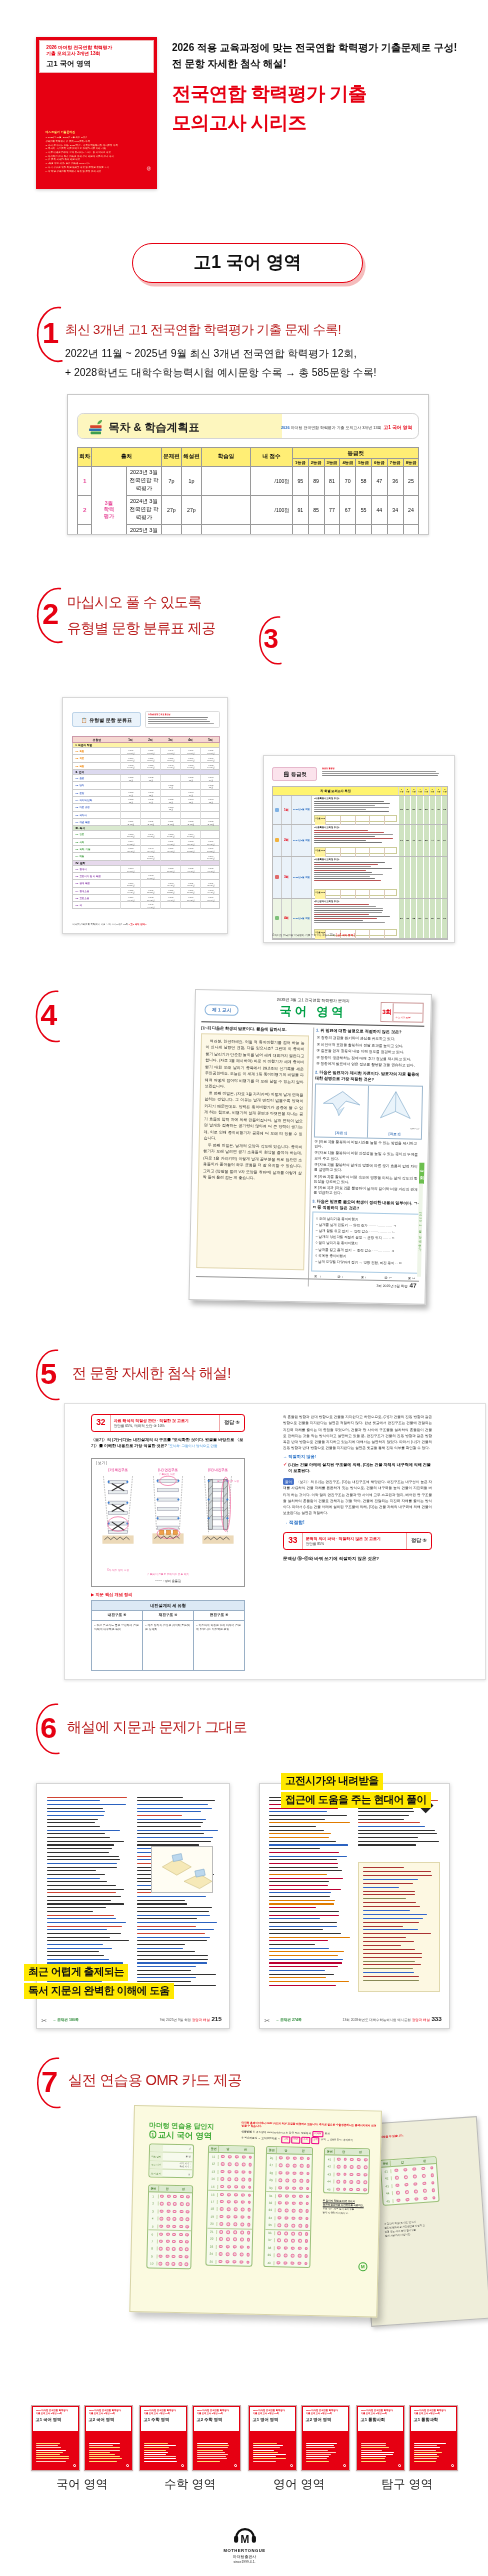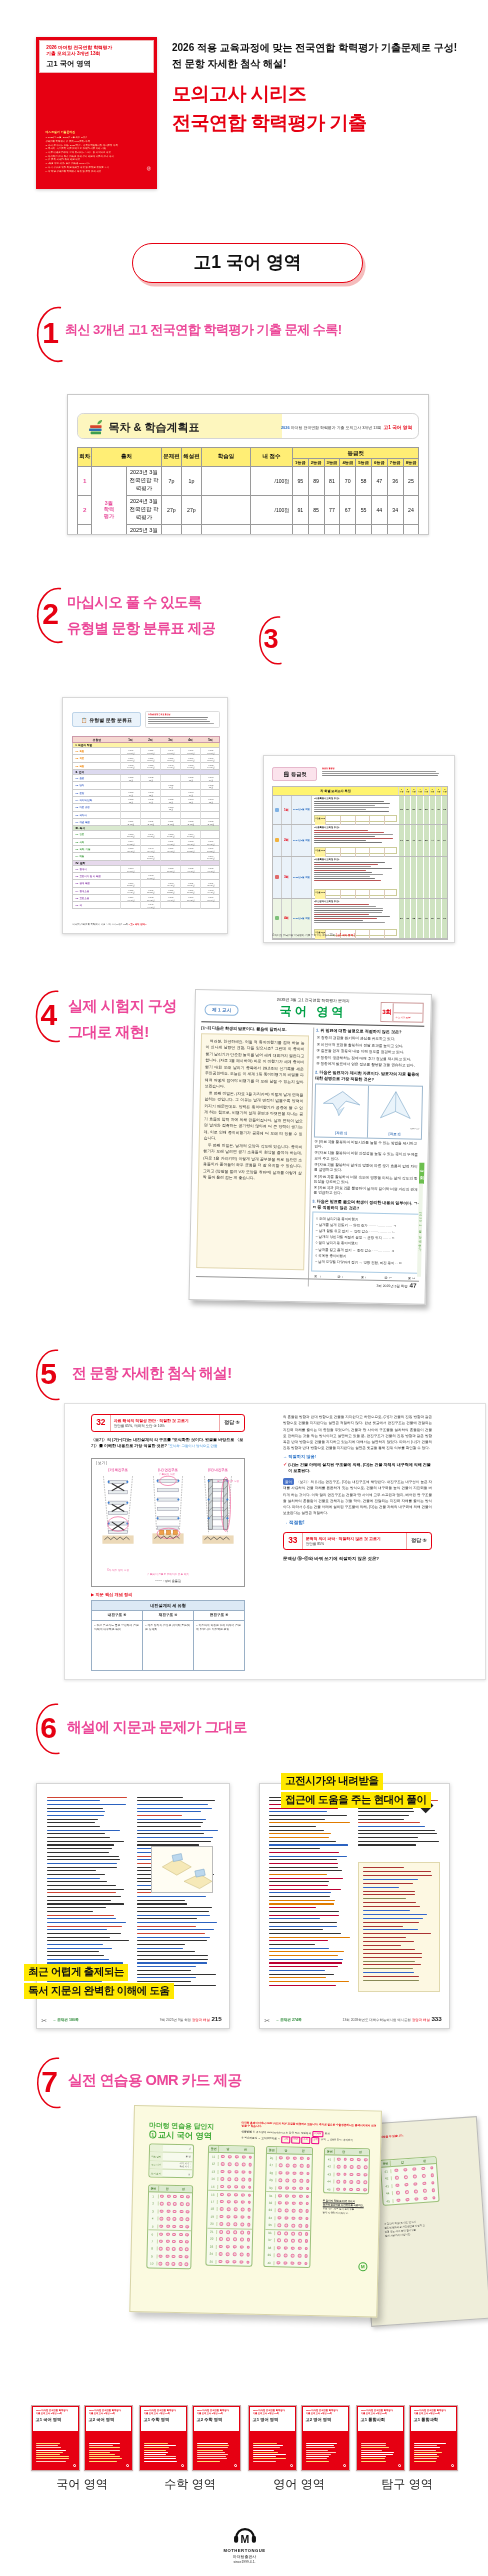--- a/index.html
+++ b/index.html
@@ -20,21 +20,21 @@
 #hero-title{margin-top:8.3px;color:#e60012;font-size:19px;font-weight:800;line-height:1.5;letter-spacing:-0.5px}
 #hero-bullets{margin-top:12.5px}
 .hash-line{font-size:8px;line-height:1.85;color:#222}
 .hash{color:#e60012;font-weight:bold;margin-right:3.6px}
 
 #area-badge{left:132px;top:243px;width:231px;height:40px;border:1.8px solid #e60012;border-radius:23px;background:#fff;box-shadow:2.6px 3.6px 0 #f5bcbc;text-align:center;line-height:36px;font-size:17.7px;font-weight:800;color:#111;z-index:3}
 
 .sec-arc{position:absolute;width:47px;height:62px}
 .sec-arc svg{position:absolute;left:0;top:0;width:100%;height:100%}
 .sec-arc b{position:absolute;left:0;right:0;top:50%;transform:translateY(-52%);text-align:center;font-size:30px;color:#e60012;font-weight:800}
-.sec-title-red{color:#ec4899;font-weight:700;letter-spacing:-0.5px}
+.sec-title-red{color:#b91c1c;font-weight:400;letter-spacing:-0.5px}
 
 #toc-panel{left:67px;top:394px;width:362px;height:141px;background:#fff;border:0.5px solid #c9c9c9;box-shadow:0 0.5px 2.6px rgba(0,0,0,.12);overflow:hidden}
 #toc-pill{position:absolute;left:9.4px;top:17.7px;width:342px;height:26px;border:0.5px solid #d5d5d5;border-radius:6.2px;overflow:hidden;background:#fff}
 #toc-pill .yellow{position:absolute;left:0;top:0;bottom:0;width:60%;background:#fdf6be}
 #toc-pill-title{position:absolute;left:30px;top:6.2px;font-size:11px;font-weight:800;color:#222}
 #toc-books{position:absolute;left:8.3px;top:4.2px}
 #toc-note{position:absolute;right:6.2px;top:10px;font-size:3.9px;color:#333;white-space:nowrap}
 #toc-note .y{color:#2d6fc2;font-weight:bold}
 #toc-note .r{color:#e60012;font-weight:bold;font-size:4.7px;margin-left:1px}
 .toc{border-collapse:collapse;table-layout:fixed;width:342px;text-align:center;background:#fff}
@@ -237,35 +237,39 @@
         </div>
       <div class="cover-logo">Ⓜ</div>
     </div>
   </div>
   <div id="hero-right" class="abs">
     <div class="tagline">
       <div>2026 적용 교육과정에 맞는 전국연합 학력평가 기출문제로 구성!</div>
       <div>전 문항 자세한 첨삭 해설!</div>
     </div>
     <div id="hero-title">
+        <div>전국연합 학력평가 기출</div>
         <div>모의고사 시리즈</div>
-        <div>전국연합 학력평가 기출</div>
       </div>
   </div>
 
   <div id="area-badge" class="abs">고1 국어 영역</div>
 
   <span class="sec-arc" style="left:27px;top:303px">
     <svg viewBox="0 0 90 120">
         <path d="M64,9 A40,52 0 1 0 67,112" fill="none" stroke="#e60012" stroke-width="3.2" stroke-linecap="round"></path>
       </svg>
     <b>1</b>
   </span>
   <div class="abs" style="left:65px;top:321px">
     <div class="sec-title-red" style="font-size:13px">최신 3개년 고1 전국연합 학력평가 기출 문제 수록!</div>
+    <div style="font-size:10.4px;margin-top:6.2px;line-height:1.8;color:#111">
+      <div>2022년 11월 ~ 2025년 9월 최신 3개년 전국연합 학력평가 12회,</div>
+      <div>+ 2028학년도 대학수학능력시험 예시문항 수록 → 총 585문항 수록!</div>
+    </div>
   </div>
 
   <div id="toc-panel" class="abs">
     <div id="toc-pill">
       <div class="yellow"></div>
       <span id="toc-books">
         <svg width="17.7" height="17.7" viewBox="0 0 34 34">
             <rect x="6" y="14" width="22" height="5" rx="1" fill="#d8452f"></rect>
             <rect x="4" y="20" width="24" height="5" rx="1" fill="#2e6fb0"></rect>
             <rect x="7" y="26" width="20" height="5" rx="1" fill="#3e9e4f"></rect>
@@ -1141,24 +1145,20 @@
       <span>마더텅 전국연합 학력평가 기출 모의고사 3개년 13회 </span><b>| 고1 국어 영역 |</b>
     </div>
   </div>
 
   <span class="sec-arc" style="left:23.4px;top:987px;width:51px;height:58px">
     <svg viewBox="0 0 90 120">
         <path d="M64,9 A40,52 0 1 0 67,112" fill="none" stroke="#e60012" stroke-width="3.2" stroke-linecap="round"></path>
       </svg>
     <b>4</b>
   </span>
-  <div class="abs sec-title-red" style="left:68px;top:993px;font-size:15px;line-height:1.7">
-    <div>실제 시험지 구성</div>
-    <div>그대로 재현!</div>
-  </div>
 
   <div id="exam-page" class="abs">
     <div id="exam-head">2025년 3월 고1 전국연합 학력평가 문제지</div>
     <div id="exam-title">국어 영역</div>
     <div id="exam-session">제 1 교시</div>
     <div id="exam-infobox">
       <div class="rd">3회</div>
       <div class="cells">
           <div class="c1"></div>
           <div class="c2">소요 시간 80분</div>

